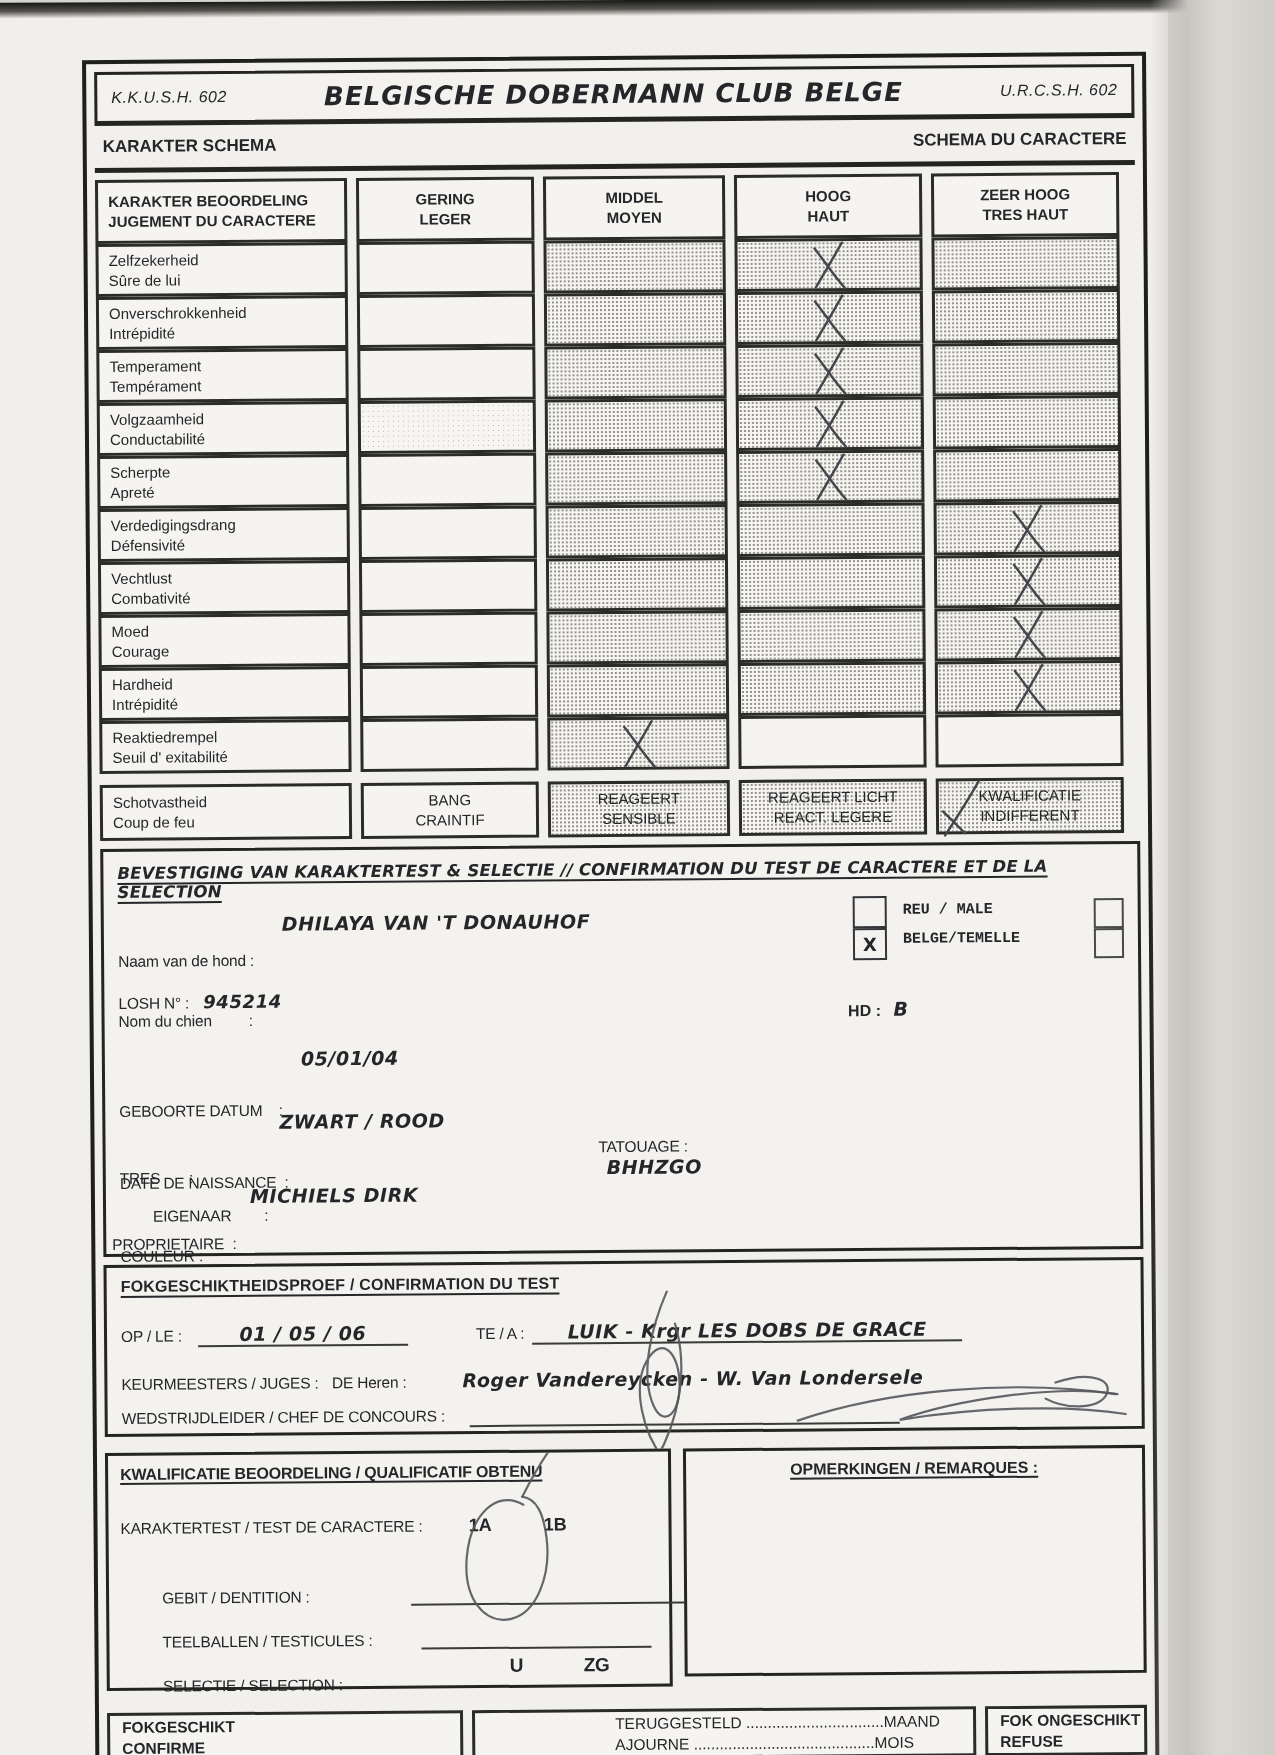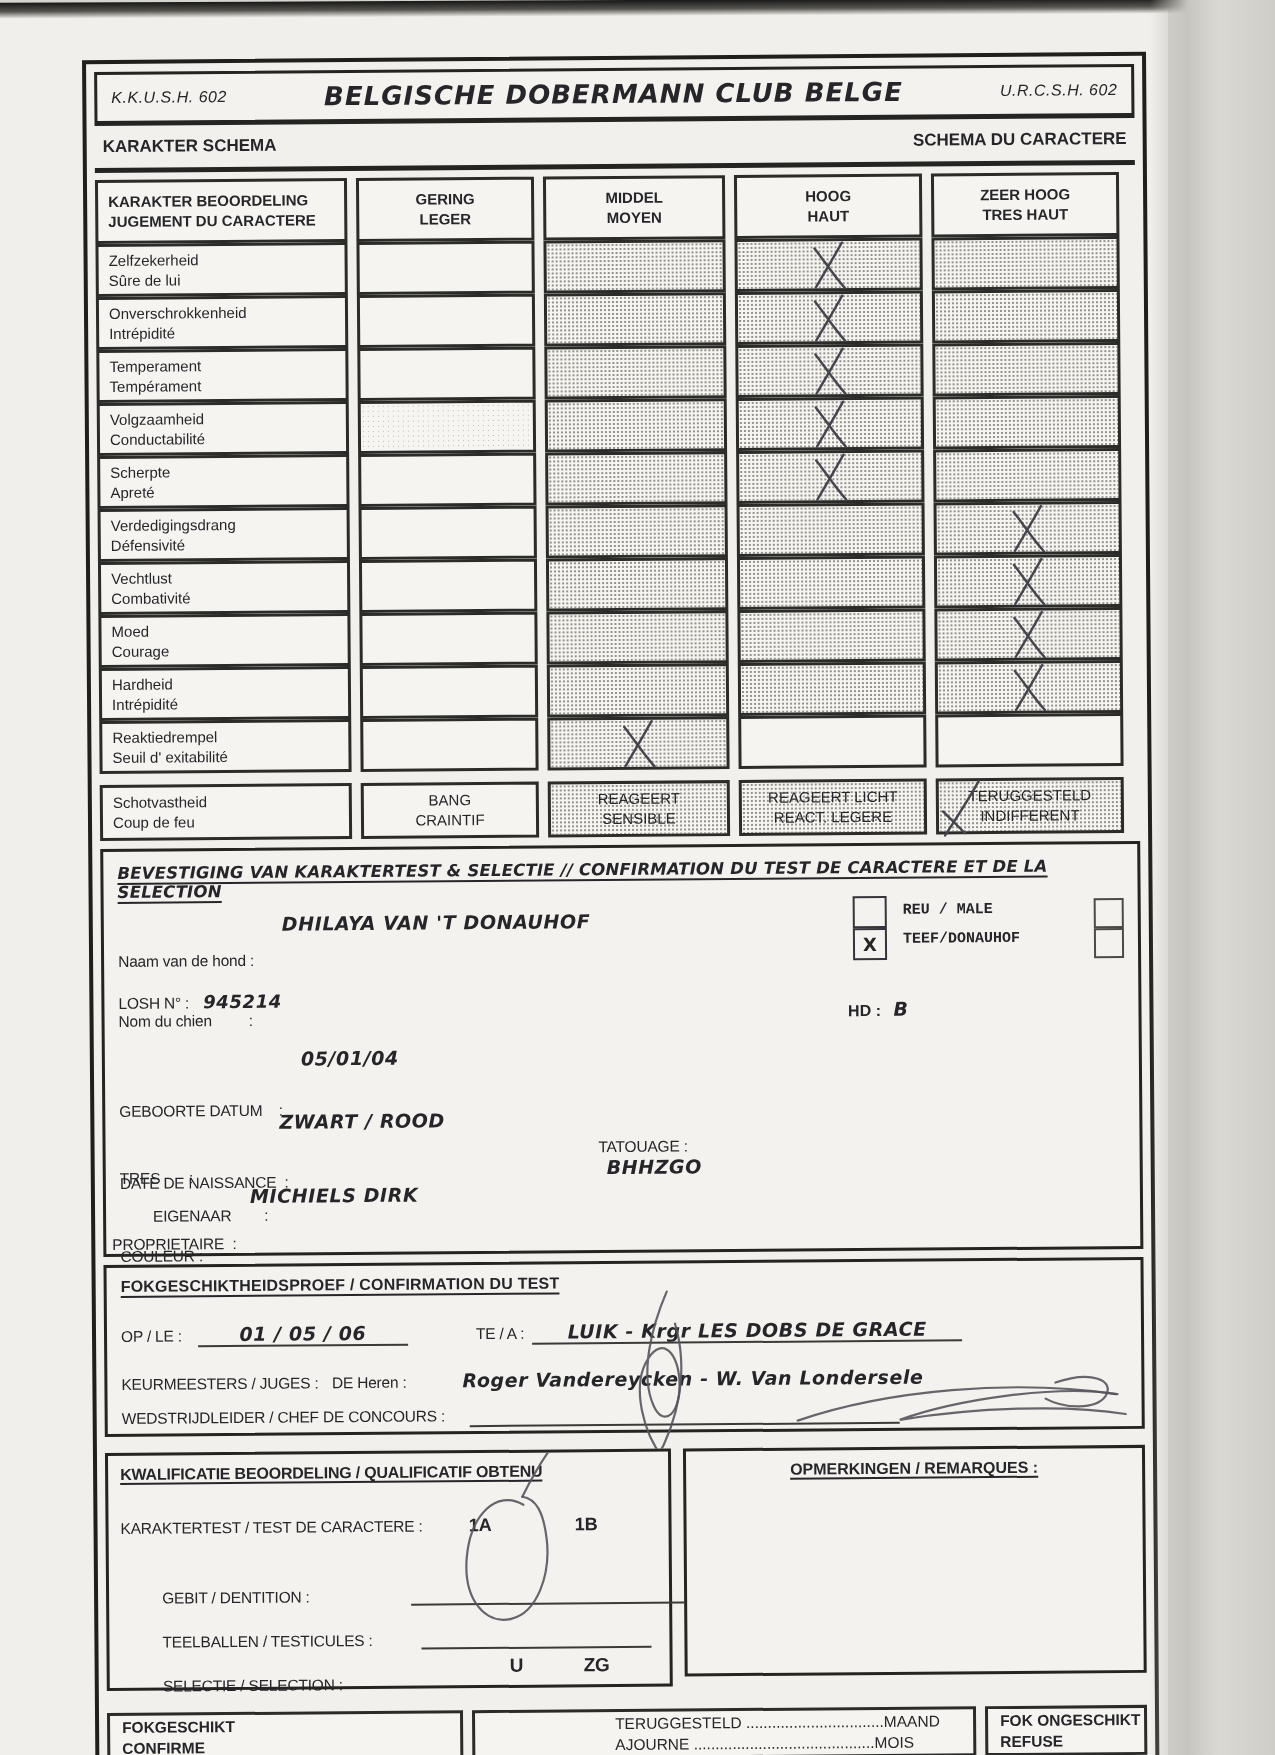--- a/index.html
+++ b/index.html
@@ -100,21 +100,21 @@
   svg.sig path{stroke:#55555c;stroke-width:2.2;fill:none;stroke-linecap:round;opacity:.9;}
 
   .two-col{display:flex;gap:12px;margin-top:8px;}
   .kwal{width:566px;height:238px;padding:10px 12px;position:relative;}
   .opm{flex:1;height:228px;padding:10px 12px;text-align:center;}
   .opm .lbl-head{font-weight:bold;font-size:16px;text-decoration:underline;text-decoration-thickness:2px;text-underline-offset:3px;}
   .kwal-head{font-weight:bold;font-size:16px;text-decoration:underline;text-decoration-thickness:2px;text-underline-offset:3px;letter-spacing:-0.2px;}
   .kar-row{position:absolute;left:12px;top:62px;display:flex;align-items:baseline;}
   .opt{font-weight:bold;font-size:18px;}
   .opt-a{margin-left:46px;}
-  .opt-b{margin-left:83px;}
+  .opt-b{margin-left:52px;}
   .gebit-row{position:absolute;left:12px;top:116px;}
   .gebit-line{position:absolute;left:290px;top:16px;width:300px;}
   .teel-row{position:absolute;left:12px;top:160px;}
   .teel-line{position:absolute;left:300px;top:16px;width:230px;}
   .sel-row{position:absolute;left:12px;top:204px;}
   .sel-u{position:absolute;left:388px;top:-2px;font-weight:bold;font-size:19px;}
   .sel-zg{position:absolute;left:462px;top:-2px;font-weight:bold;font-size:19px;}
 
   .strip{display:grid;grid-template-columns:356px 504px 1fr;column-gap:9px;margin-top:22px;}
   .strip .tcell{height:50px;align-items:flex-start;padding-left:12px;justify-content:center;}
@@ -325,21 +325,21 @@
           </div>
           <div class="tcell dot">
             <span>REAGEERT</span>
             <span>SENSIBLE</span>
           </div>
           <div class="tcell dot">
             <span>REAGEERT LICHT</span>
             <span>REACT. LEGERE</span>
           </div>
           <div class="tcell dot">
-            <span>TERUGGESTELD</span>
+            <span>KWALIFICATIE</span>
             <span>INDIFFERENT</span>
             <span class="gunmark"><svg class="pen" width="60" height="62" viewBox="0 0 60 62">
                 <path d="M4 58 C16 40 30 18 38 4"></path>
                 <path d="M2 34 C10 42 18 50 24 56"></path>
               </svg></span>
           </div>
         </div>
       </div>
 
     <div class="box bevest">
@@ -353,21 +353,21 @@
         <div class="comic name-val">DHILAYA VAN 'T DONAUHOF</div>
       </div>
 
       <div class="sex-block">
         <div class="cbx-col">
           <div class="cbx"></div>
           <div class="cbx">X</div>
         </div>
         <div class="sex-labels">
           <div>REU  / MALE</div>
-          <div>TEEF/DONAUHOF</div>
+          <div>BELGE/TEMELLE</div>
         </div>
         <div class="cbx2-col">
           <div class="cbx2"></div>
           <div class="cbx2"></div>
         </div>
       </div>
 
       <div class="losh-row">
         <span class="lbl">LOSH N° :</span>
         <span class="comic losh-val">945214</span>

